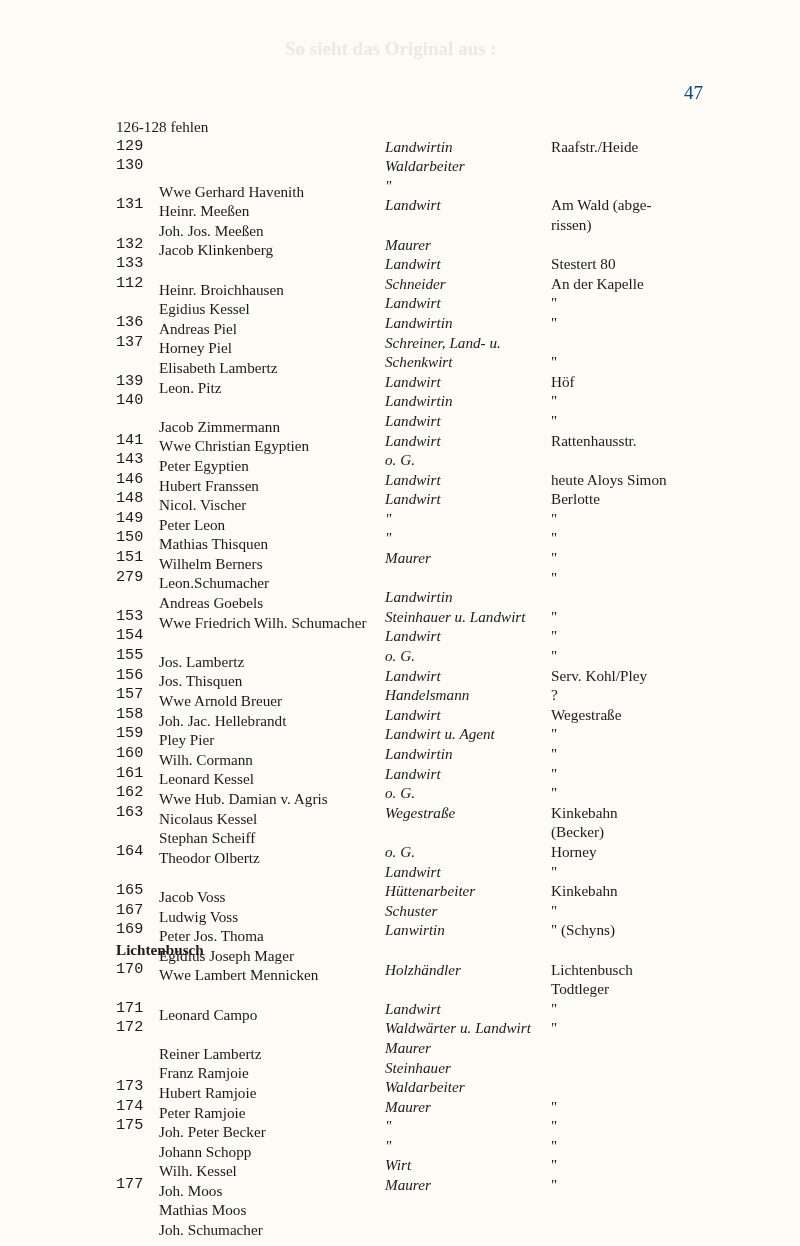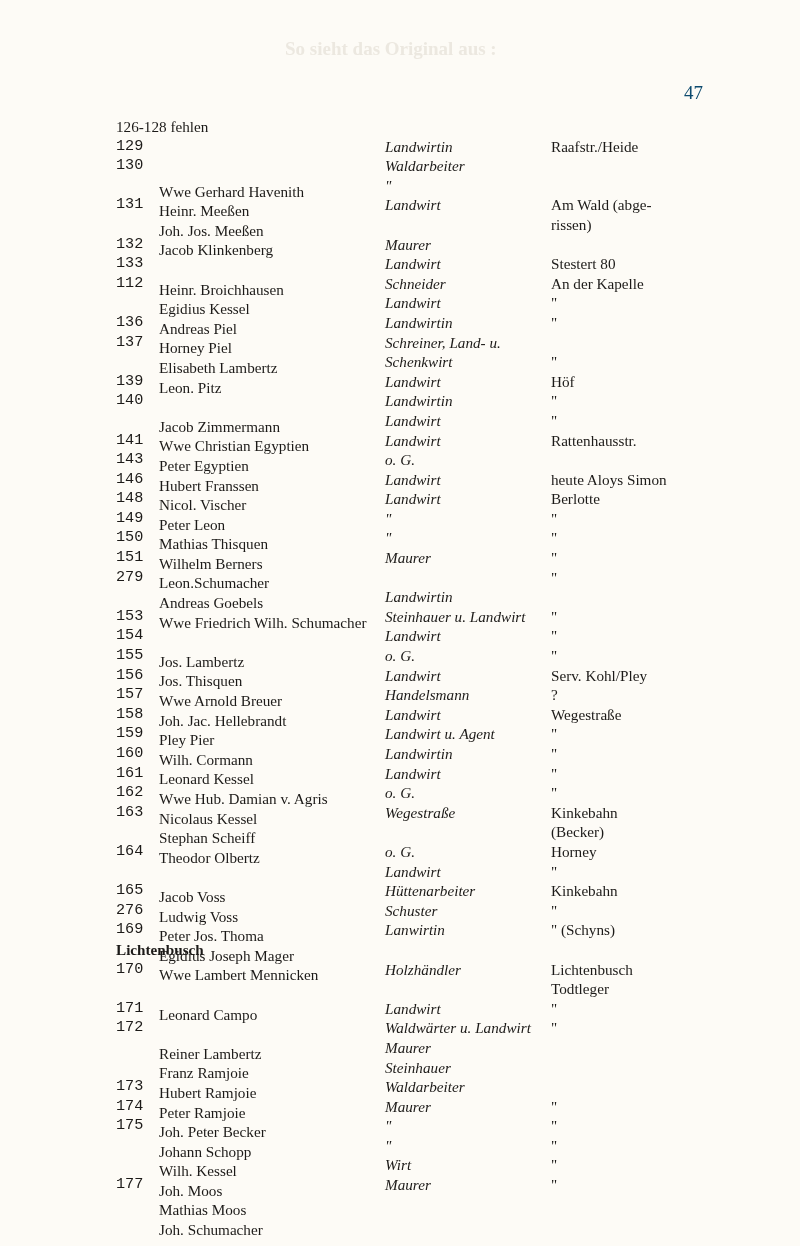--- a/index.html
+++ b/index.html
@@ -266,21 +266,21 @@
       <span class="c-occ">Landwirt</span>
       <span class="c-addr">"</span>
     </div>
     <div class="row">
       <span class="c-num">165</span>
       <span class="c-name">Peter Jos. Thoma</span>
       <span class="c-occ">Hüttenarbeiter</span>
       <span class="c-addr">Kinkebahn</span>
     </div>
     <div class="row">
-      <span class="c-num">276</span>
+      <span class="c-num">167</span>
       <span class="c-name">Egidius Joseph Mager</span>
       <span class="c-occ">Schuster</span>
       <span class="c-addr">"</span>
     </div>
     <div class="row">
       <span class="c-num">169</span>
       <span class="c-name">Wwe Lambert Mennicken</span>
       <span class="c-occ">Lanwirtin</span>
       <span class="c-addr">" (Schyns)</span>
     </div>

